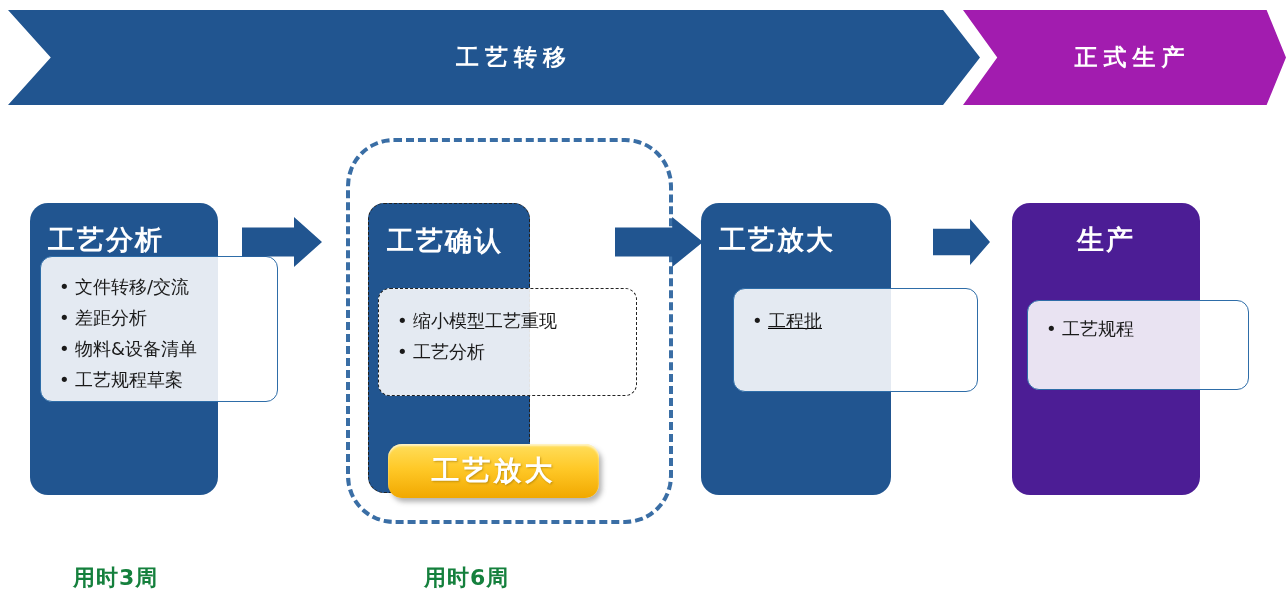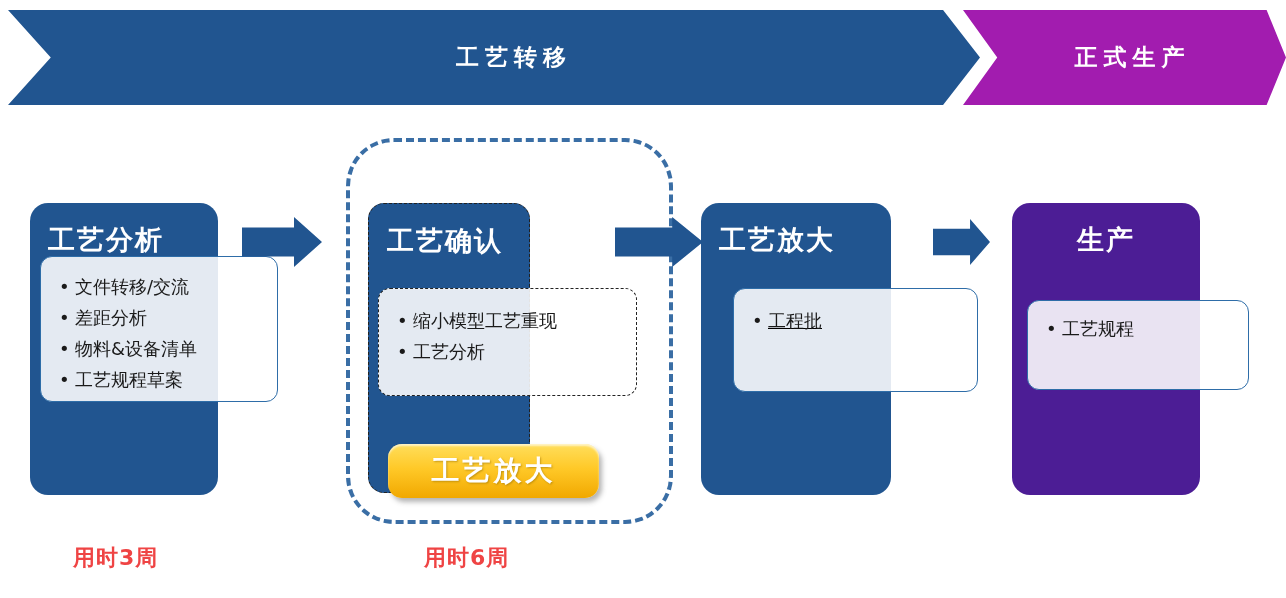--- a/index.html
+++ b/index.html
@@ -40,21 +40,21 @@
 
   
   .badge{position:absolute;left:388px;top:444px;width:211px;height:54px;border-radius:14px;
     background:linear-gradient(180deg,#FFDE5C 0%,#FFC928 45%,#F1A800 100%);
     box-shadow:3px 4px 5px rgba(90,90,90,0.45), inset 0 2px 2px rgba(255,255,255,0.65);
     display:flex;align-items:center;justify-content:center;}
   .badge-text{color:#ffffff;font-weight:bold;font-size:28px;letter-spacing:3px;
     text-shadow:1px 1px 2px rgba(150,110,0,0.55);}
 
   
-  .duration{position:absolute;top:543px;color:#ef4444;font-weight:bold;font-size:22px;letter-spacing:1px;}
+  .duration{position:absolute;top:563px;color:#15803d;font-weight:bold;font-size:22px;letter-spacing:1px;}
   .dur1{left:73px;}
   .dur2{left:380px;margin-left:44px;}
 
   
   .box4{left:1012px;background:#4c1d95;}
   .box4 .stage-title{text-align:center;padding:19px 0 0 0;}
 </style>
 </head>
 <body>
 

